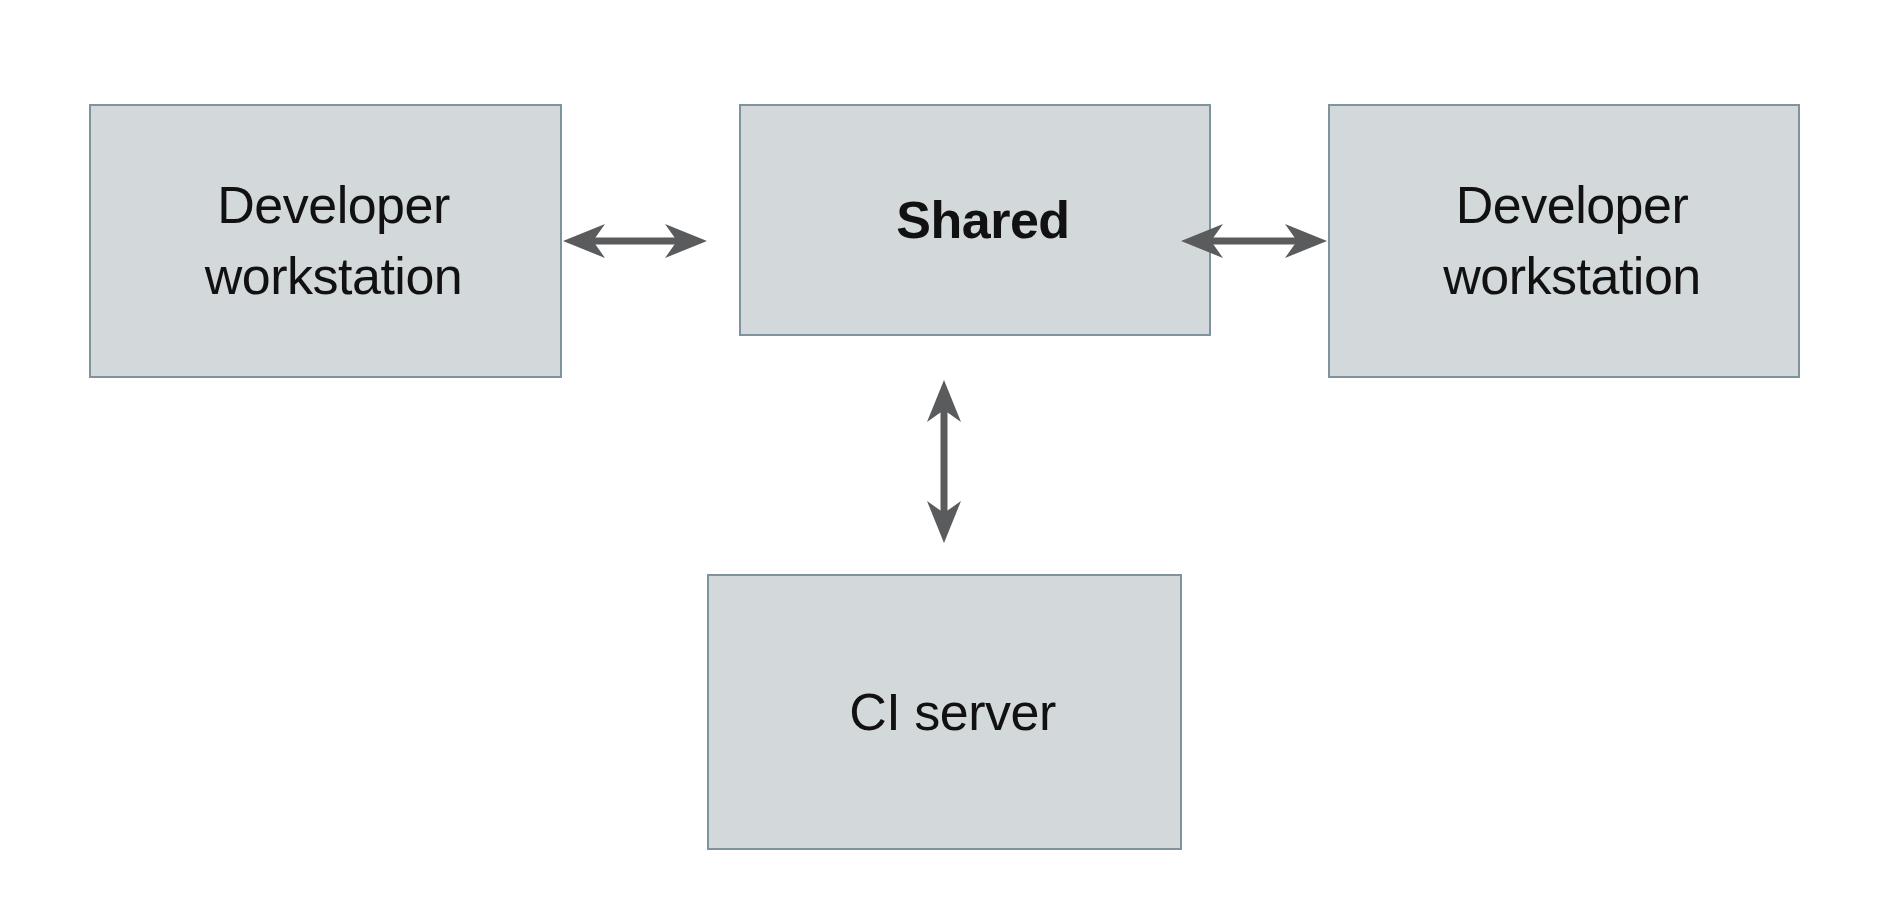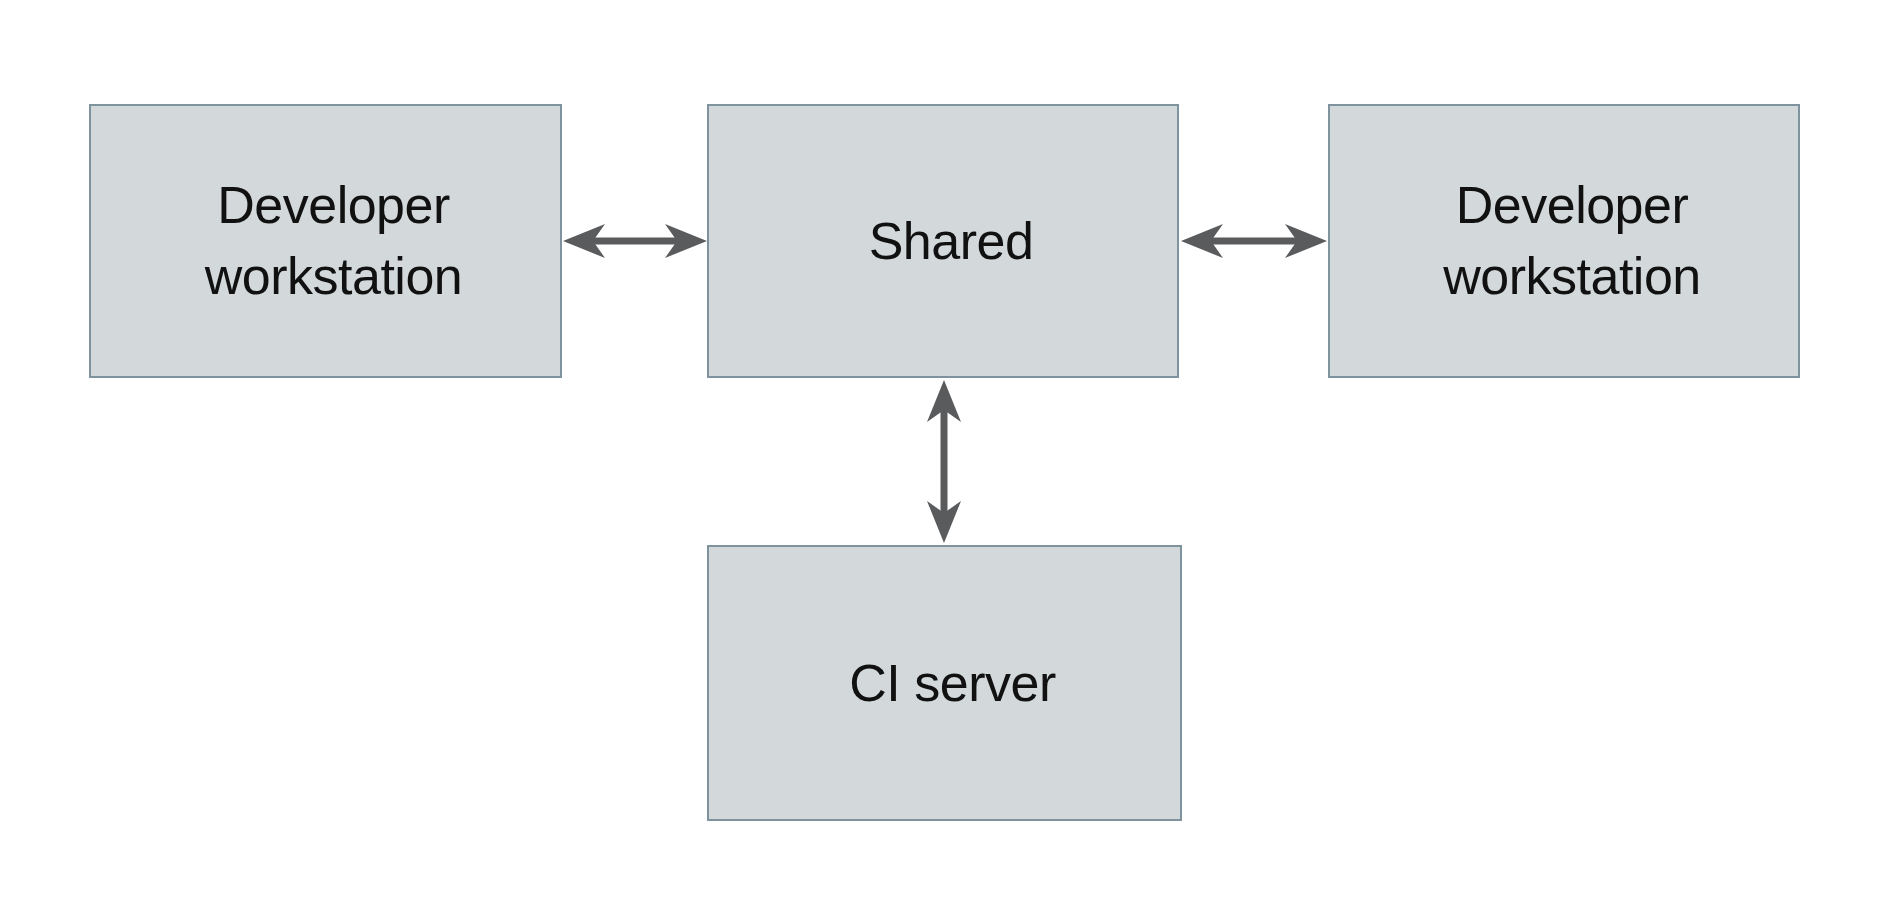--- a/index.html
+++ b/index.html
@@ -61,34 +61,34 @@
 
 <div class="canvas">
 
   <div class="node" style="left:89px; top:104px; width:473px; height:274px;">
     <div class="node-text">
       <span class="line">Developer</span>
       <span class="line">workstation</span>
     </div>
   </div>
 
-  <div class="node" style="left:707px; top:104px; width:472px; height:274px;">
+  <div class="node" style="left:739px; top:104px; width:472px; height:232px;font-weight:bold;">
     <div class="node-text">
       <span class="line">Shared</span>
     </div>
   </div>
 
   <div class="node" style="left:1328px; top:104px; width:472px; height:274px;">
     <div class="node-text">
       <span class="line">Developer</span>
       <span class="line">workstation</span>
     </div>
   </div>
 
-  <div class="node" style="left:707px; top:545px; width:475px; height:276px;">
+  <div class="node" style="left:707px; top:574px; width:475px; height:276px;">
     <div class="node-text">
       <span class="line">CI server</span>
     </div>
   </div>
 
   <svg class="edges" width="1900" height="922" viewBox="0 0 1900 922" aria-hidden="true">
 
     <g class="edge">
       <line x1="591" y1="241" x2="679" y2="241"></line>
       <polygon points="563,241 605,224 593,241 605,258"></polygon>

